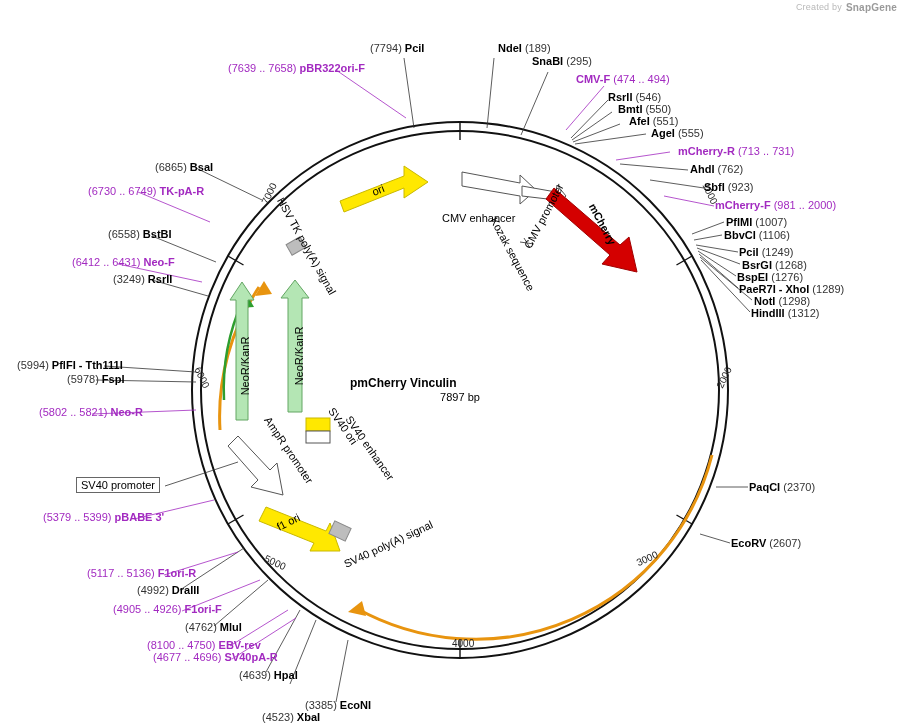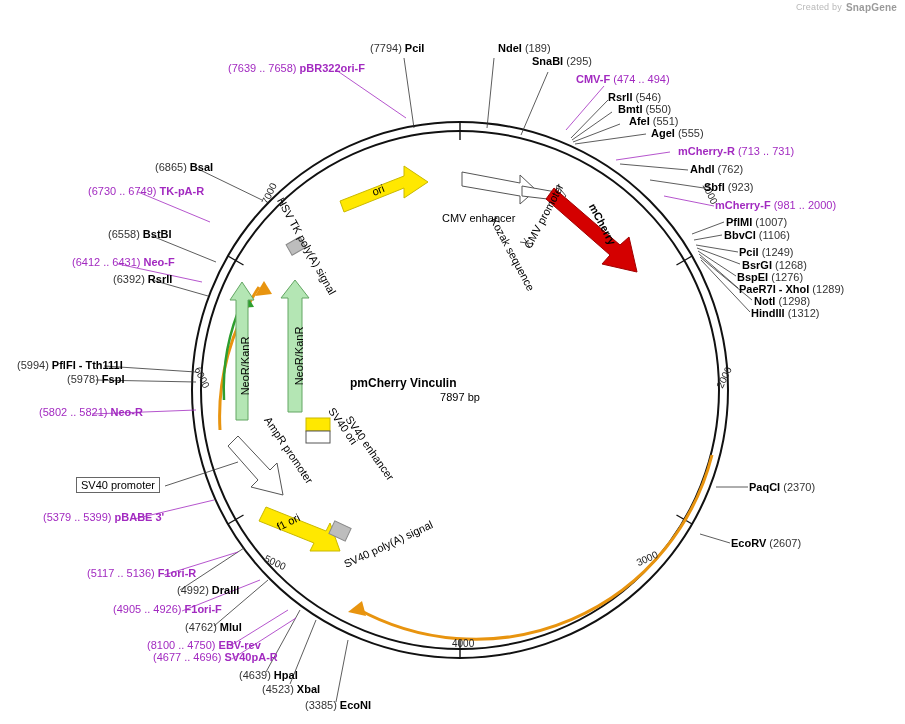--- a/index.html
+++ b/index.html
@@ -216,27 +216,27 @@
 <div class="lbl enz" style="left:737px;top:271px;"><b>BspEI</b> <span class="pos">(1276)</span></div>
 <div class="lbl enz" style="left:739px;top:283px;"><b>PaeR7I - XhoI</b> <span class="pos">(1289)</span></div>
 <div class="lbl enz" style="left:754px;top:295px;"><b>NotI</b> <span class="pos">(1298)</span></div>
 <div class="lbl enz" style="left:751px;top:307px;"><b>HindIII</b> <span class="pos">(1312)</span></div>
 <div class="lbl enz" style="left:749px;top:481px;"><b>PaqCI</b> <span class="pos">(2370)</span></div>
 <div class="lbl enz" style="left:731px;top:537px;"><b>EcoRV</b> <span class="pos">(2607)</span></div>
 
 <div class="lbl enz" style="left:370px;top:42px;"><span class="pos">(7794)</span> <b>PciI</b></div>
 <div class="lbl enz" style="left:155px;top:161px;"><span class="pos">(6865)</span> <b>BsaI</b></div>
 <div class="lbl enz" style="left:108px;top:228px;"><span class="pos">(6558)</span> <b>BstBI</b></div>
-<div class="lbl enz" style="left:113px;top:273px;"><span class="pos">(6392)</span> <b>RsrII</b></div>
+<div class="lbl enz" style="left:113px;top:273px;"><span class="pos">(3249)</span> <b>RsrII</b></div>
 <div class="lbl enz" style="left:17px;top:359px;"><span class="pos">(5994)</span> <b>PflFI - Tth111I</b></div>
 <div class="lbl enz" style="left:67px;top:373px;"><span class="pos">(5978)</span> <b>FspI</b></div>
-<div class="lbl enz" style="left:137px;top:584px;margin-left:40px;"><span class="pos">(4992)</span> <b>DraIII</b></div>
+<div class="lbl enz" style="left:137px;top:584px;"><span class="pos">(4992)</span> <b>DraIII</b></div>
 <div class="lbl enz" style="left:185px;top:621px;"><span class="pos">(4762)</span> <b>MluI</b></div>
 <div class="lbl enz" style="left:239px;top:669px;"><span class="pos">(4639)</span> <b>HpaI</b></div>
-<div class="lbl enz" style="left:262px;top:683px;"><span class="pos">(4523)</span> <b>XbaI</b></div>
+<div class="lbl enz" style="left:262px;top:711px;"><span class="pos">(4523)</span> <b>XbaI</b></div>
 <div class="lbl enz" style="left:305px;top:699px;"><span class="pos">(3385)</span> <b>EcoNI</b></div>
 
 <div class="lbl feat" style="left:228px;top:62px;"><span>(7639 .. 7658)</span> <b>pBR322ori-F</b></div>
 <div class="lbl feat" style="left:88px;top:185px;"><span>(6730 .. 6749)</span> <b>TK-pA-R</b></div>
 <div class="lbl feat" style="left:61px;top:256px;margin-left:11px;"><span>(6412 .. 6431)</span> <b>Neo-F</b></div>
 <div class="lbl feat" style="left:39px;top:406px;"><span>(5802 .. 5821)</span> <b>Neo-R</b></div>
 <div class="lbl feat" style="left:43px;top:511px;"><span>(5379 .. 5399)</span> <b>pBABE 3'</b></div>
 <div class="lbl feat" style="left:87px;top:567px;"><span>(5117 .. 5136)</span> <b>F1ori-R</b></div>
 <div class="lbl feat" style="left:113px;top:603px;"><span>(4905 .. 4926)</span> <b>F1ori-F</b></div>
 <div class="lbl feat" style="left:147px;top:639px;"><span>(8100 .. 4750)</span> <b>EBV-rev</b></div>

